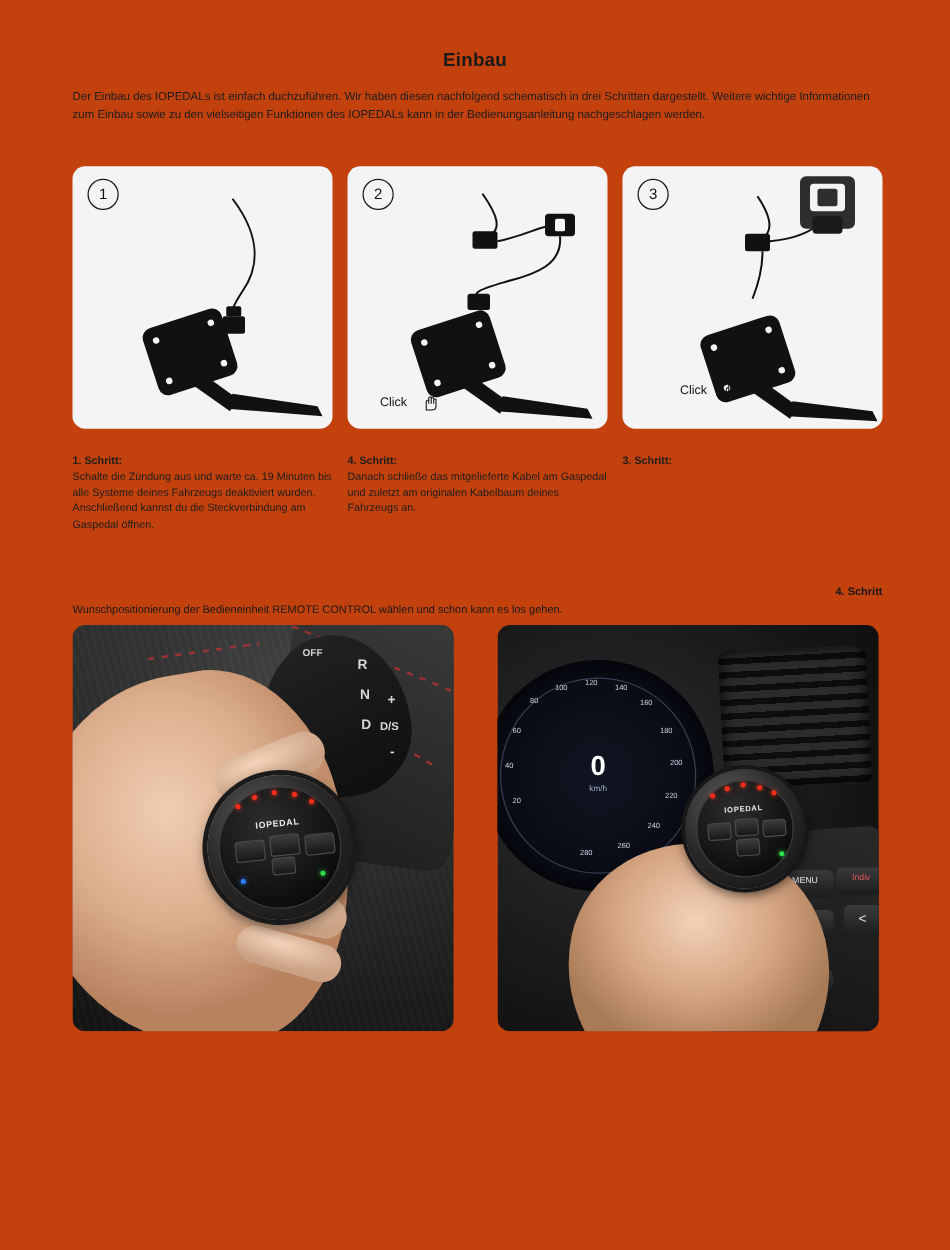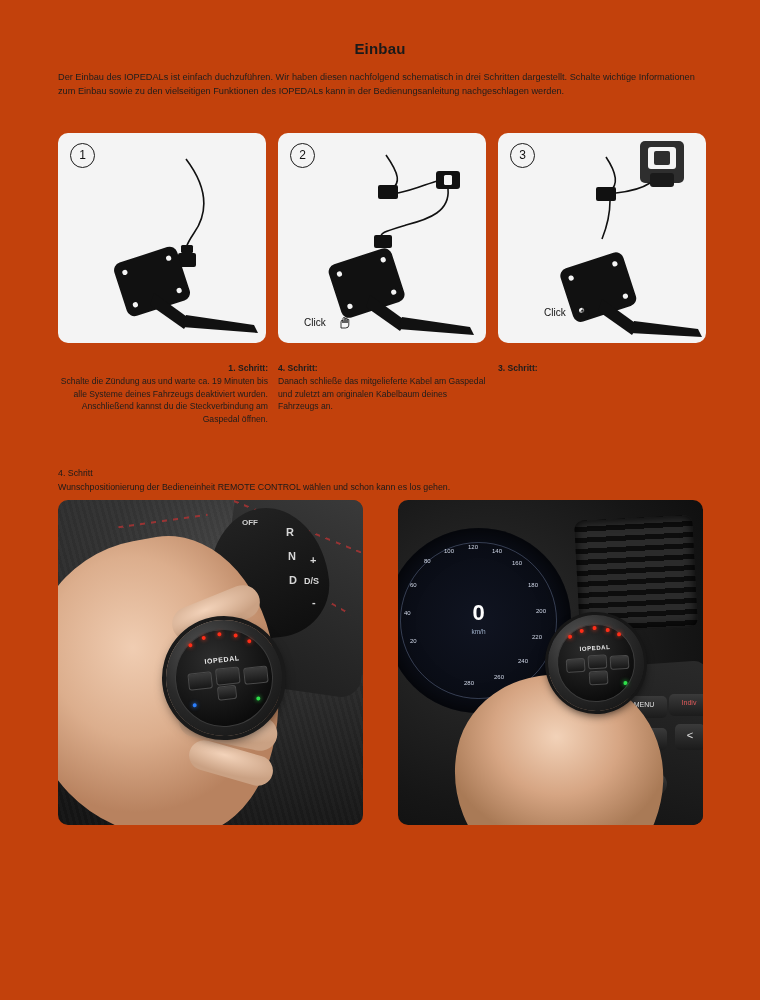--- a/index.html
+++ b/index.html
@@ -91,40 +91,41 @@
     width: 648px;
   }
   .caption {
     position: absolute;
     top: 0;
     width: 210px;
     font-size: 8.6px;
     line-height: 12.4px;
     color: #1d1d1d;
   }
-  .caption.c1 { left: 0; text-align: right; }
+  .caption.c1 { left: 0; }
   .caption.c2 { left: 220px; }
   .caption.c3 { left: 440px; }
   .caption .hd {
     font-weight: bold;
     display: block;
     margin-bottom: 1px;
   }
 
   
   .step4 {
     position: absolute;
     left: 58px;
     top: 468px;
     width: 648px;
   }
   .step4 .hd {
     font-size: 8.8px;
-    font-weight: normal;
+    font-weight: bold;
     margin: 0 0 3px 0;
+    text-align: right;
   }
   .step4 .txt {
     font-size: 8.8px;
     line-height: 12px;
     margin: 0;
   }
 
   
   .photos {
     position: absolute;
@@ -329,21 +330,21 @@
     transform: rotate(-4deg);
   }
 </style>
 </head>
 <body>
 
 <div class="page">
 
   <div class="title">Einbau</div>
 
-  <div class="intro">Der Einbau des IOPEDALs ist einfach duchzuführen. Wir haben diesen nachfolgend schematisch in drei Schritten dargestellt. Schalte wichtige Informationen zum Einbau sowie zu den vielseitigen Funktionen des IOPEDALs kann in der Bedienungsanleitung nachgeschlagen werden.</div>
+  <div class="intro">Der Einbau des IOPEDALs ist einfach duchzuführen. Wir haben diesen nachfolgend schematisch in drei Schritten dargestellt. Weitere wichtige Informationen zum Einbau sowie zu den vielseitigen Funktionen des IOPEDALs kann in der Bedienungsanleitung nachgeschlagen werden.</div>
 
   <div class="panels">
 
     <div class="panel p1">
       <div class="step-circle">1</div>
       <svg width="208" height="210" viewBox="0 0 208 210">
 
         <path d="M128 26 C 150 55, 150 80, 136 100 C 128 112, 126 118, 128 124" stroke="#111" stroke-width="1.6" fill="none"></path>
 
         <rect x="120" y="120" width="18" height="14" rx="2" fill="#111"></rect>

